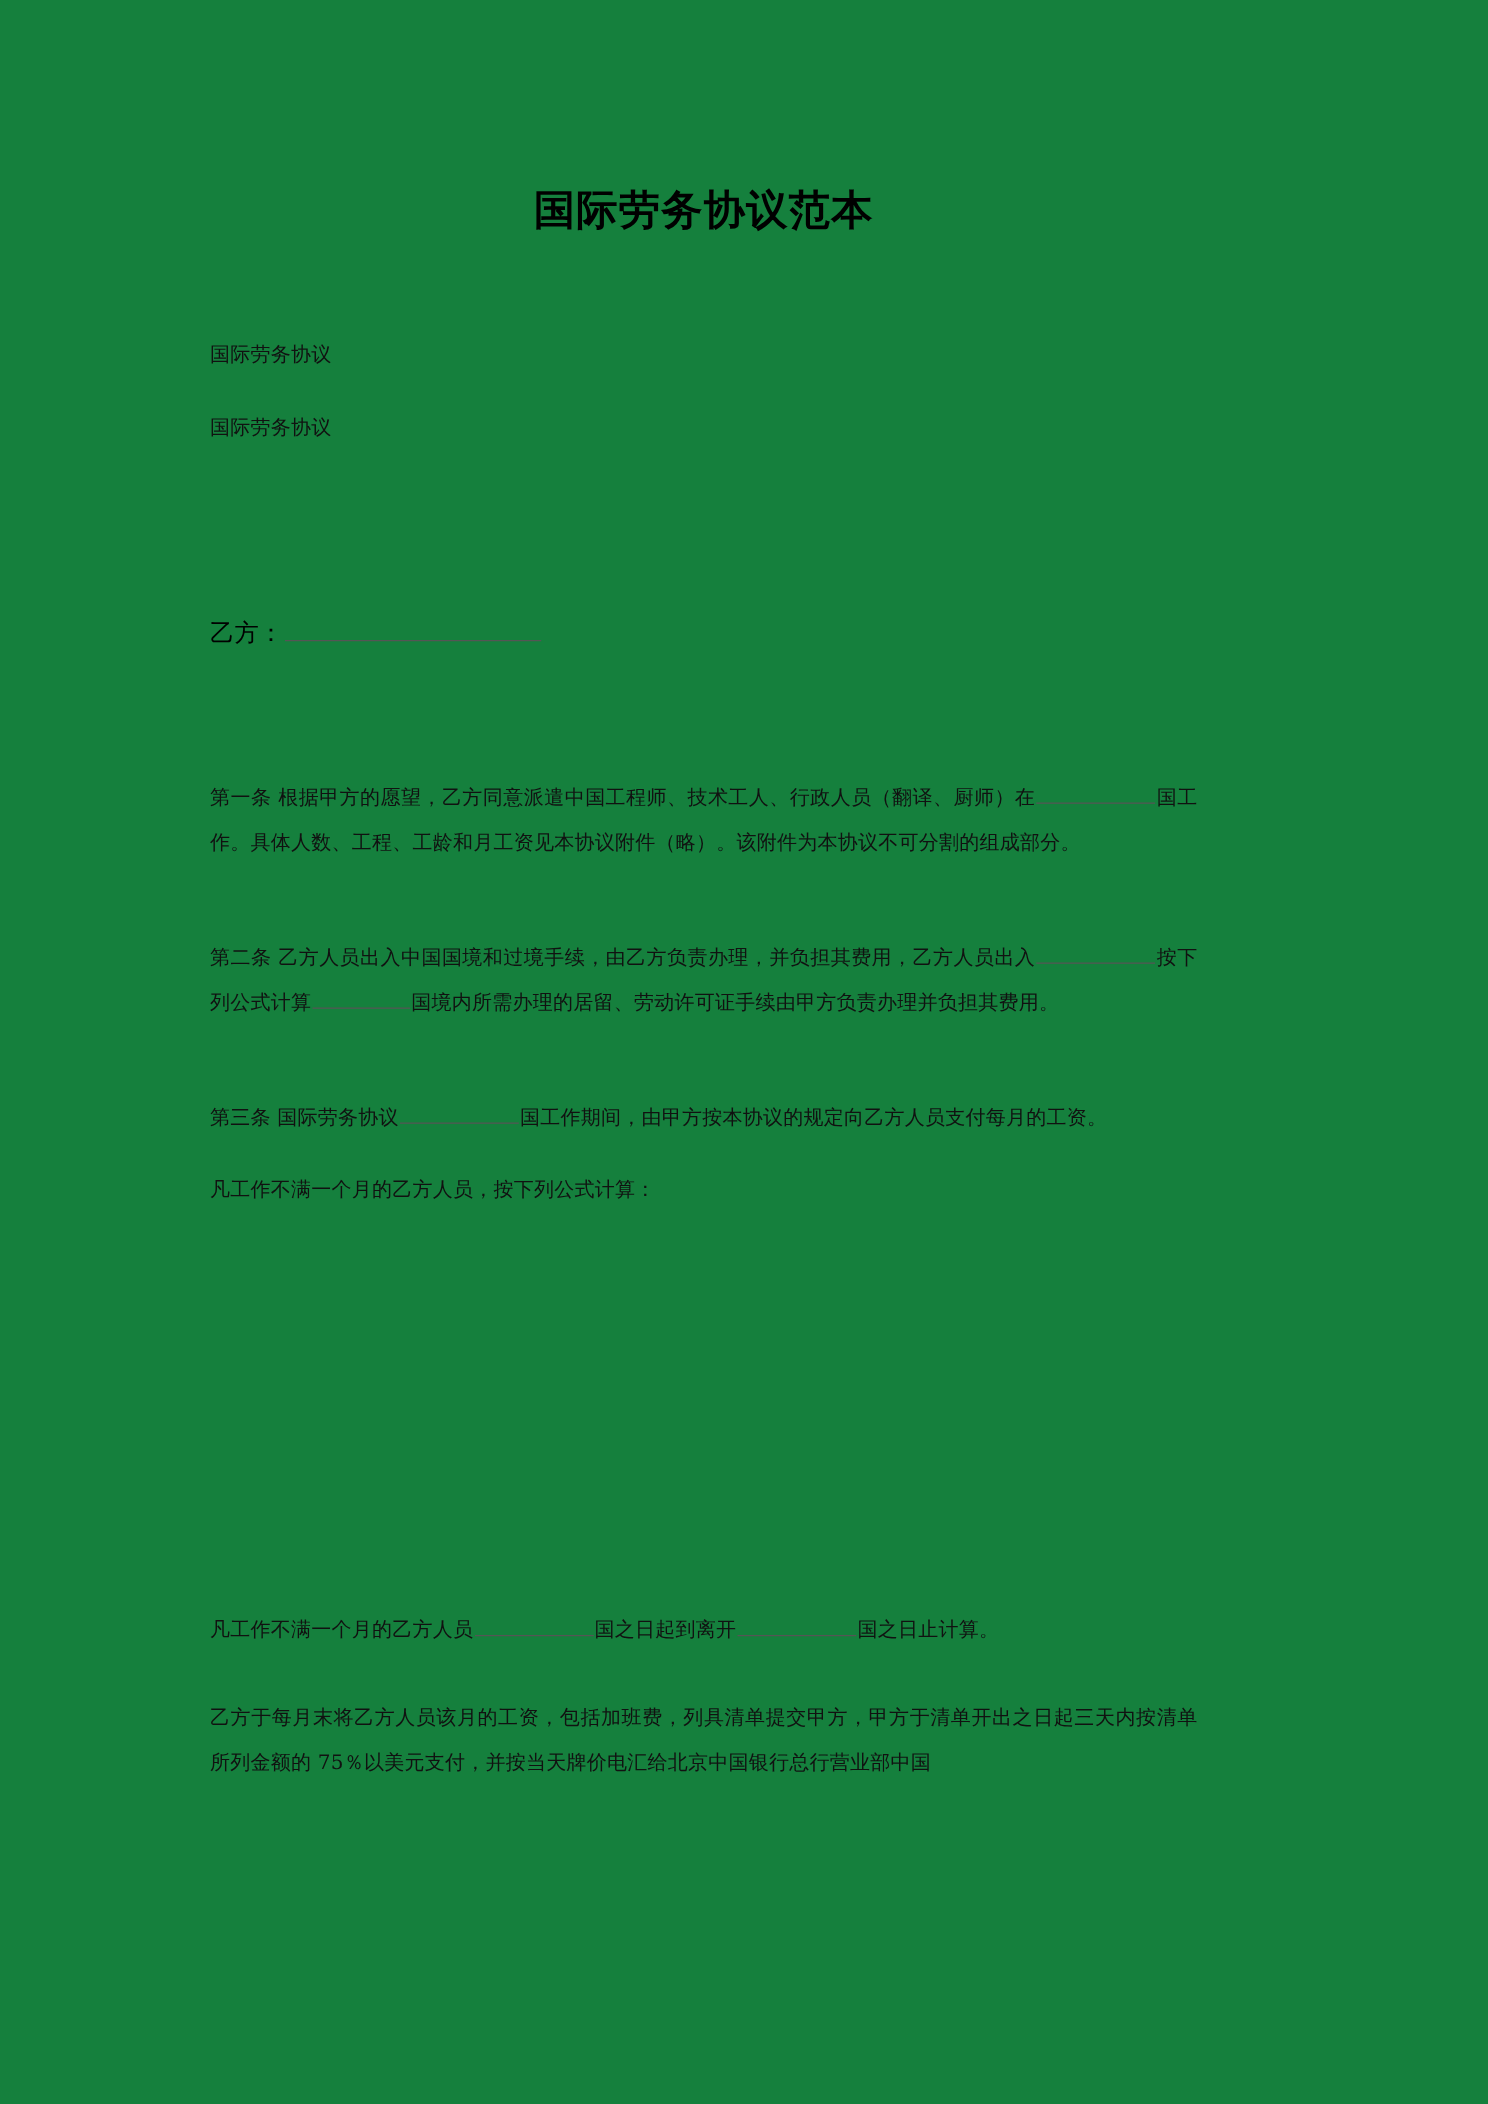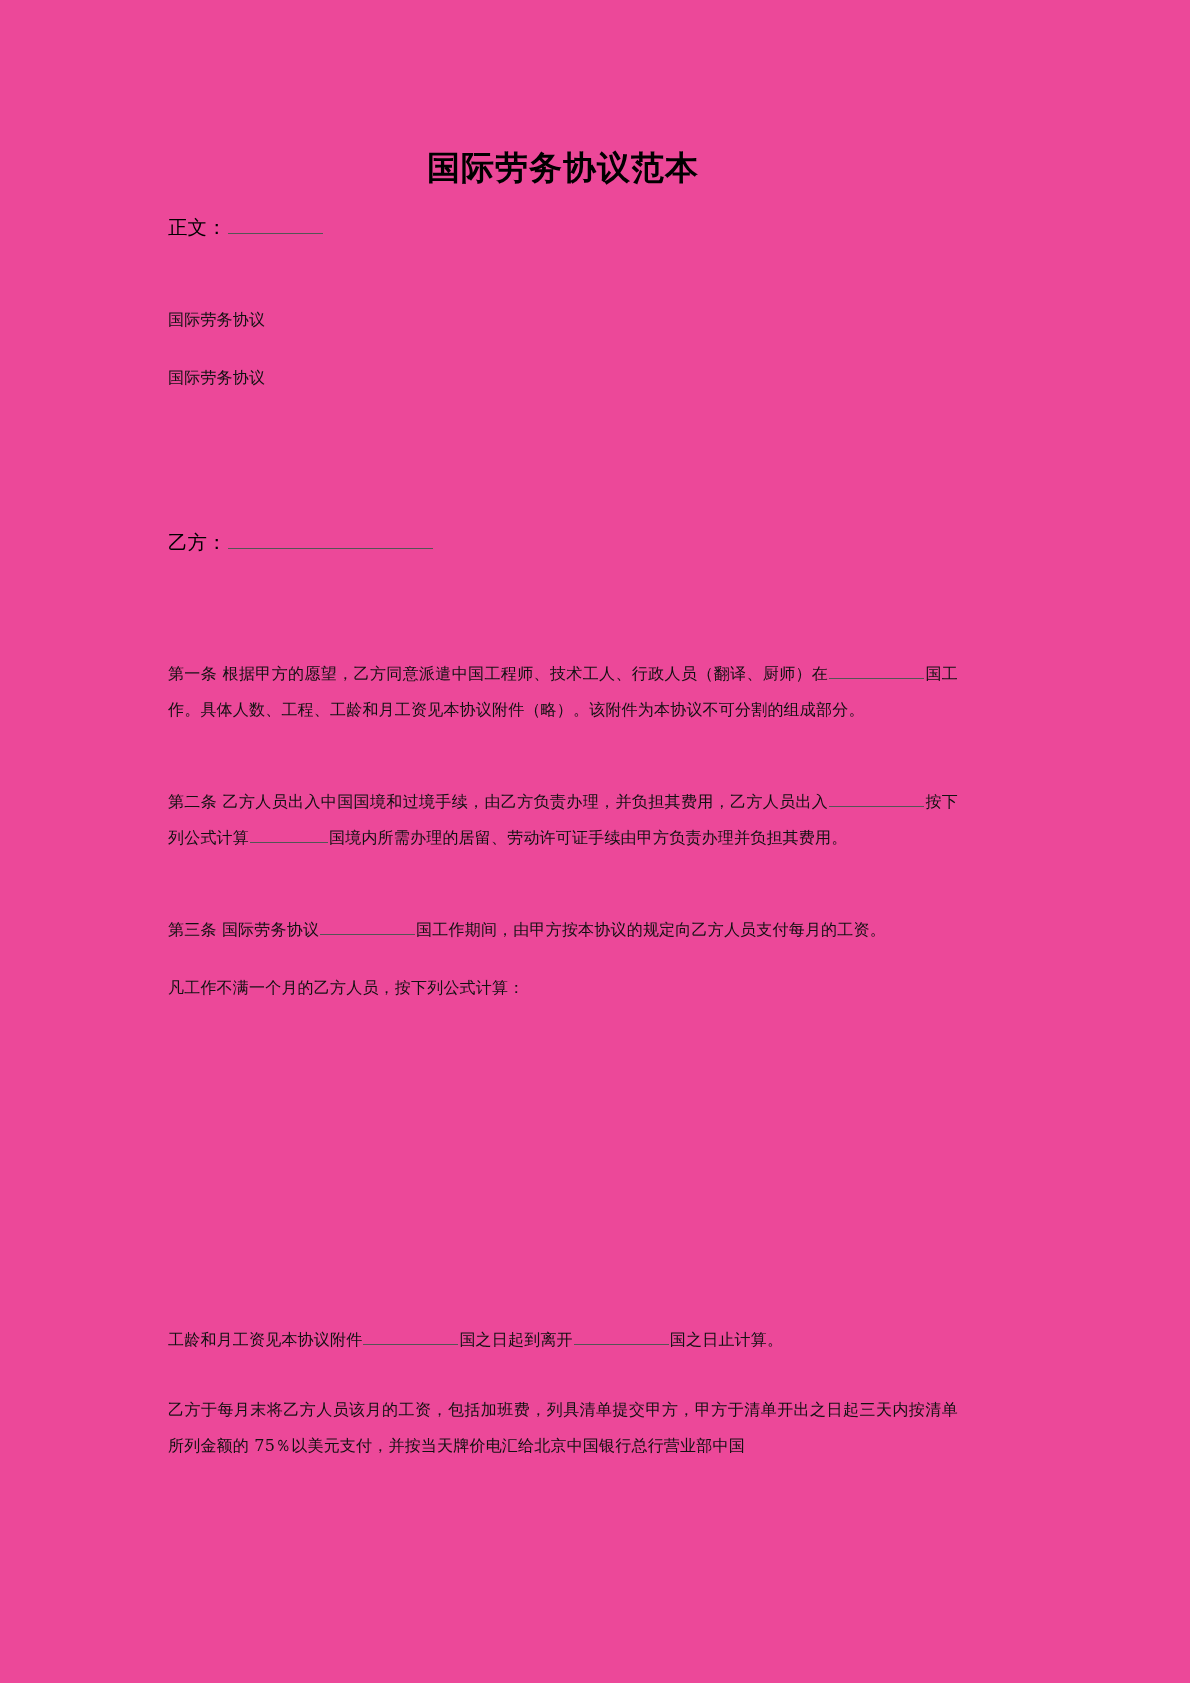--- a/index.html
+++ b/index.html
@@ -10,21 +10,21 @@
   }
   body {
     font-family: "DejaVu Serif", "Liberation Serif", serif;
     color: #000000;
   }
   .page {
     position: relative;
     width: 1190px;
     height: 1683px;
     margin: 0 auto;
-    background: #ec4899;
+    background: #15803d;
     overflow: hidden;
     box-sizing: border-box;
   }
   .content {
     position: absolute;
     left: 168px;
     top: 0;
     width: 790px;
   }
   .doc-title {
@@ -73,23 +73,20 @@
 </head>
 <body>
 
 <div class="page">
   <div class="content">
 
     <h1 class="doc-title">国际劳务协议范本</h1>
 
     <div class="gap-s"></div>
 
-    <p class="fieldline">
-      <span>正文：</span><span class="blank blank-md"></span>
-    </p>
 
     <div class="gap-l"></div>
 
     <p class="para">国际劳务协议</p>
 
     <div class="gap-s"></div>
 
     <p class="para">国际劳务协议</p>
 
     <div class="gap-xl"></div>
@@ -126,21 +123,21 @@
     <div class="gap-xxl"></div>
 
 
     <div class="gap-xxl"></div>
     <div class="gap-s"></div>
 
 
     <div class="gap-m"></div>
 
     <p class="para">
-      <span>工龄和月工资见本协议附件</span><span class="blank blank-md"></span><span>国之日起到离开</span><span class="blank blank-md"></span><span>国之日止计算。</span>
+      <span>凡工作不满一个月的乙方人员</span><span class="blank blank-md"></span><span>国之日起到离开</span><span class="blank blank-md"></span><span>国之日止计算。</span>
     </p>
 
     <div class="gap-m"></div>
 
     <p class="para">
       <span>乙方于每月末将乙方人员该月的工资，包括加班费，列具清单提交甲方，甲方于清单开出之日起三天内按清单所列金额的 75％以美元支付，并按当天牌价电汇给北京中国银行总行营业部中国</span>
     </p>
 
   </div>
 </div>

